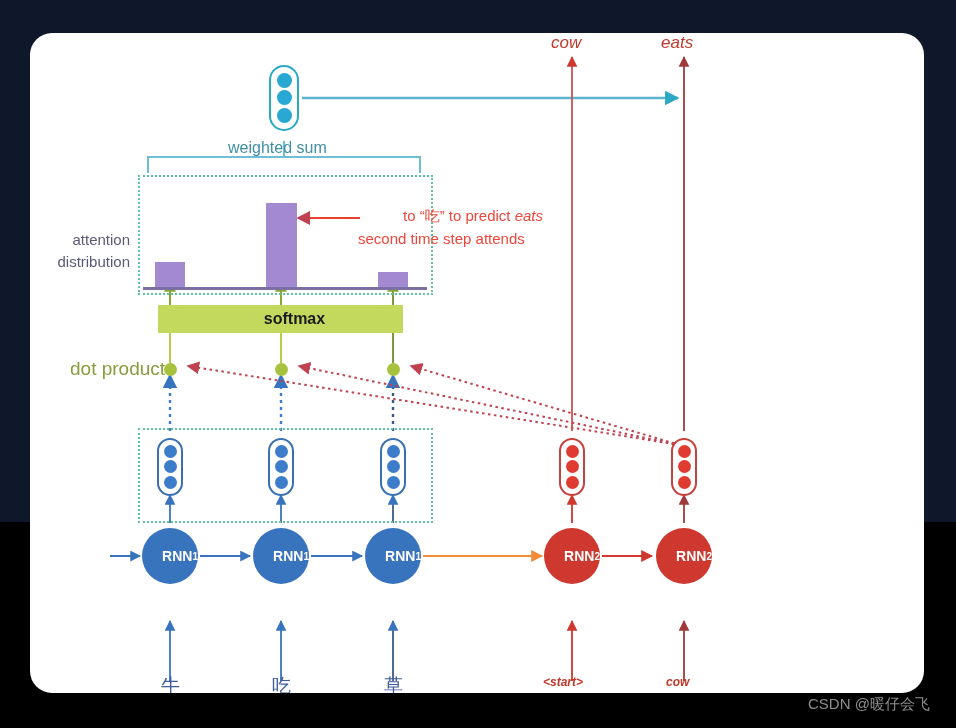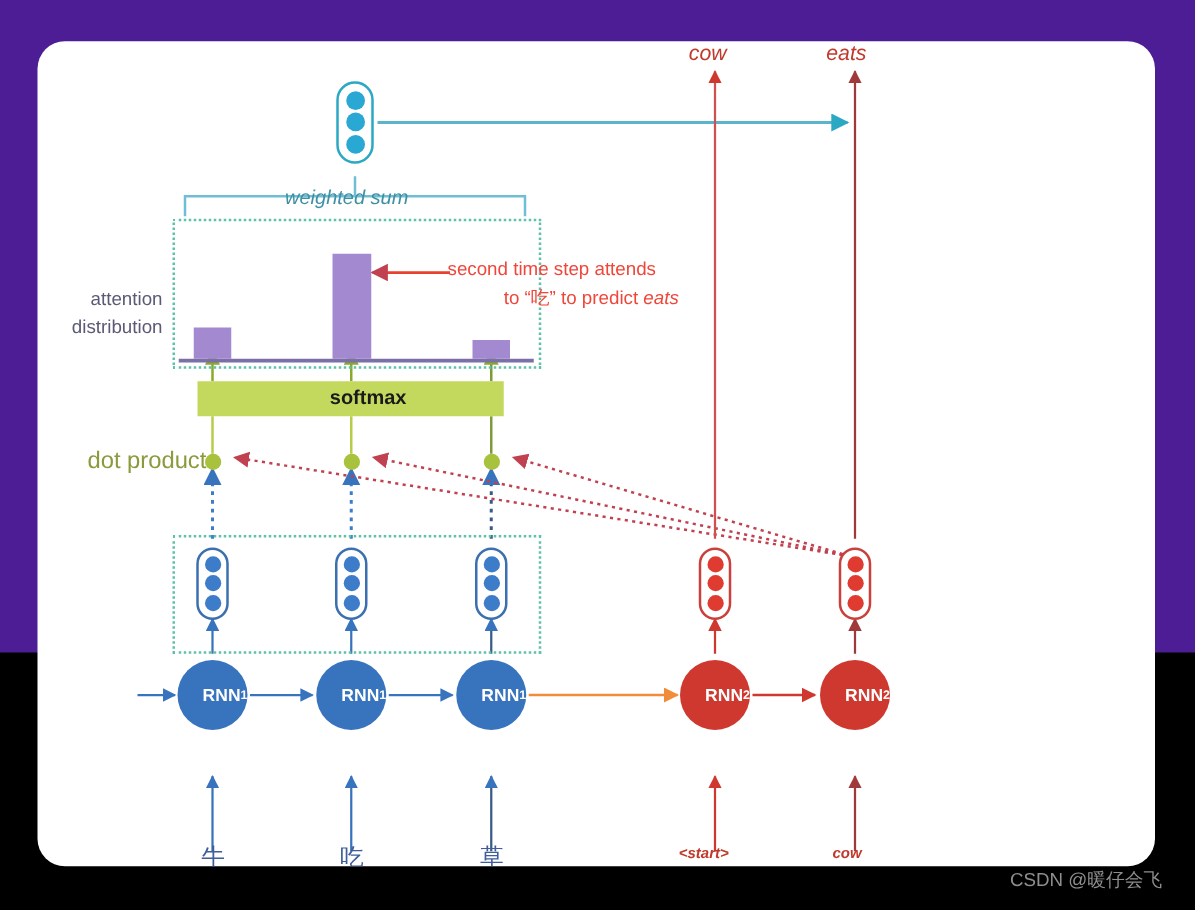--- a/index.html
+++ b/index.html
@@ -1,17 +1,17 @@
 <!DOCTYPE html>
 <html><head>
 <meta charset="utf-8">
 <style>
   html,body{margin:0;padding:0;background:#000;}
   body{width:956px;height:728px;overflow:hidden;font-family:"Liberation Sans",sans-serif;}
-  #stage{position:relative;width:956px;height:522px;background:#4c1d95;}
+  #stage{position:relative;width:956px;height:522px;background:#0f172a;}
   #card{position:absolute;left:30px;top:33px;width:894px;height:660px;background:#fff;border-radius:22px;overflow:hidden;}
   .lbl{position:absolute;white-space:nowrap;}
 
   
   .out-word{font-size:17px;font-style:italic;color:#c0392b;}
   .in-word-cn{font-size:19px;color:#3e5d9a;}
   .in-word-red{font-size:12px;font-style:italic;color:#c0392b;font-weight:bold;}
   .teal-label{font-size:16px;color:#3f8fa5;}
   .attn-label{font-size:15px;color:#5a5a77;line-height:1.45;text-align:right;}
   .dotprod-label{font-size:19px;color:#8a9a3c;}
@@ -177,40 +177,40 @@
 
     <div class="lbl out-word" style="left:521px;top:0px;">cow</div>
     <div class="lbl out-word" style="left:631px;top:0px;">eats</div>
 
     <div class="cap-out" style="left:239px;top:32px;">
       <span class="dot"></span>
       <span class="dot"></span>
       <span class="dot"></span>
     </div>
 
-    <div class="lbl teal-label" style="left:198px;top:117px;font-style:italic;">weighted sum</div>
+    <div class="lbl teal-label" style="left:198px;top:106px;">weighted sum</div>
 
     <div class="dotbox green" style="left:108px;top:142px;width:295px;height:120px;"></div>
 
     <div class="lbl attn-label" style="left:0px;top:196px;width:100px;">
       <div>attention</div>
       <div>distribution</div>
     </div>
 
     <div class="baseline" style="left:113px;top:254px;width:284px;"></div>
 
     <div class="bar" style="left:125px;top:229px;width:30px;height:25px;"></div>
     <div class="bar" style="left:236px;top:170px;width:31px;height:84px;"></div>
     <div class="bar" style="left:348px;top:239px;width:30px;height:15px;"></div>
 
     <div class="lbl annot" style="left:328px;top:172px;width:230px;text-align:left;">
-      <div>second time step attends</div>
       <div style="text-align:center;">
         <span>to “吃” to predict </span><i>eats</i>
       </div>
+      <div>second time step attends</div>
     </div>
 
     <div class="softbar" style="left:128px;top:272px;width:245px;height:28px;">
       <span class="softmax-label">softmax</span>
     </div>
 
     <div class="lbl dotprod-label" style="left:40px;top:325px;">dot product</div>
     <div class="dpnode" style="left:134px;top:330px;"></div>
     <div class="dpnode" style="left:245px;top:330px;"></div>
     <div class="dpnode" style="left:357px;top:330px;"></div>

